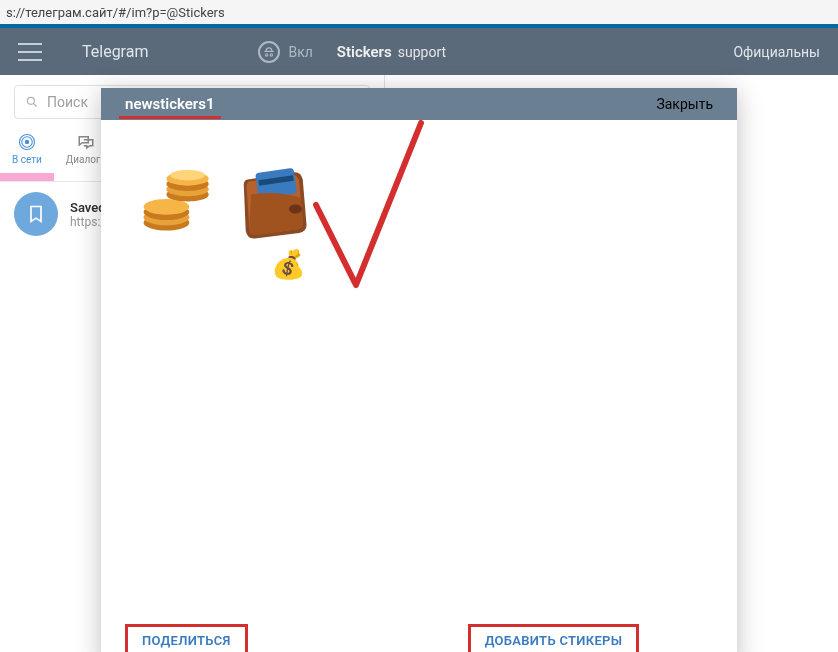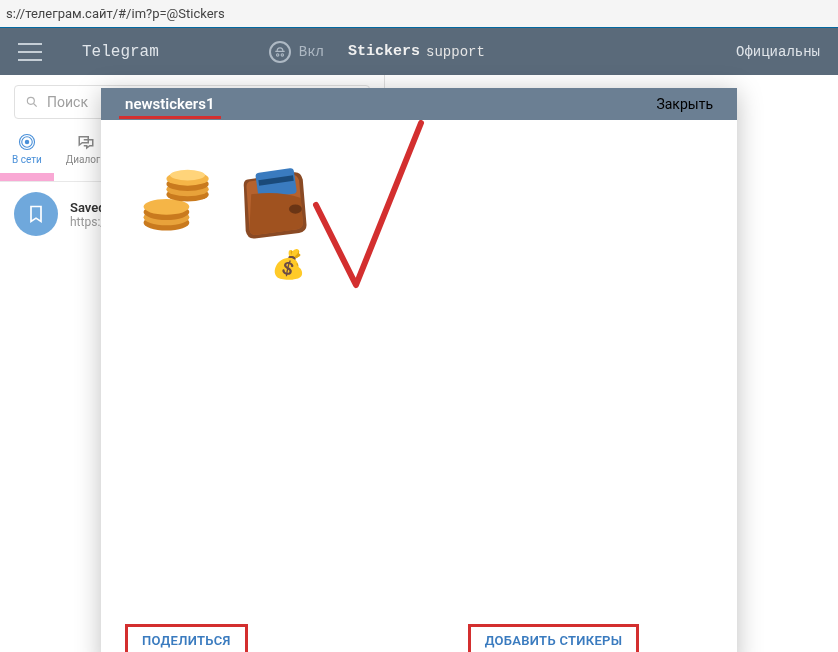--- a/index.html
+++ b/index.html
@@ -1,22 +1,22 @@
 <!DOCTYPE html>
 <html><head>
   <meta charset="utf-8">
   <style>
     * { margin: 0; padding: 0; box-sizing: border-box; }
     body { font-family: -apple-system, BlinkMacSystemFont, "Segoe UI", Roboto, sans-serif; background: #e8e8e8; width: 838px; height: 652px; overflow: hidden; position: relative; }
     
-    .url-bar { background: #f5f5f5; height: 28px; display: flex; align-items: center; padding: 0 6px; border-bottom: 1px solid #0369a1; font-size: 13px; color: #444; }
+    .url-bar { background: #f5f5f5; height: 28px; display: flex; align-items: center; padding: 0 6px; border-bottom: 4px solid #0369a1; font-size: 13px; color: #444; }
     
     .app-container { position: relative; height: calc(100% - 28px); }
     
-    .header { background: #5a6a7a; height: 47px; display: flex; align-items: center; padding: 0 18px; color: #fff; font-family: Liberation Mono, monospace; }
+    .header { background: #5a6a7a; height: 47px; display: flex; align-items: center; padding: 0 18px; color: #fff; }
     .menu-btn { width: 24px; height: 18px; display: flex; flex-direction: column; justify-content: space-between; cursor: pointer; margin-right: 40px; }
     .menu-btn span { height: 2px; background: #c5ced6; display: block; }
     .app-name { font-size: 16px; color: #e0e5ea; font-weight: 400; margin-right: 110px; }
     .incognito-badge { display: flex; align-items: center; gap: 8px; margin-right: 24px; }
     .incognito-icon { width: 22px; height: 22px; border-radius: 50%; border: 2px solid #aeb9c4; display: flex; align-items: center; justify-content: center; }
     .incognito-icon svg { width: 14px; height: 14px; }
     .incognito-text { color: #aeb9c4; font-size: 14px; }
     .header-title { color: #f0f0f0; font-size: 15px; font-weight: 600; }
     .header-sub { color: #e5e5e5; font-size: 14px; margin-left: 6px; }
     .header-right { margin-left: auto; color: #e0e5ea; font-size: 14px; }

